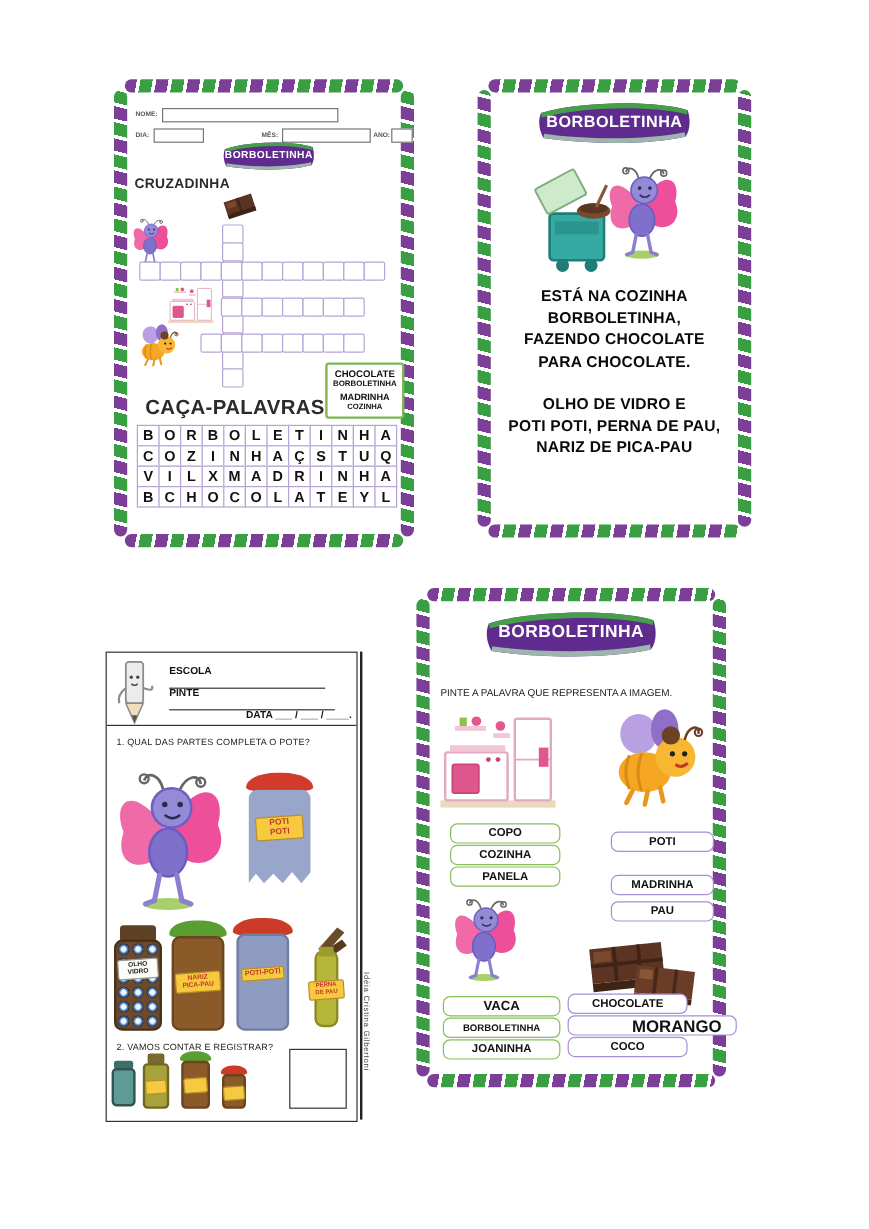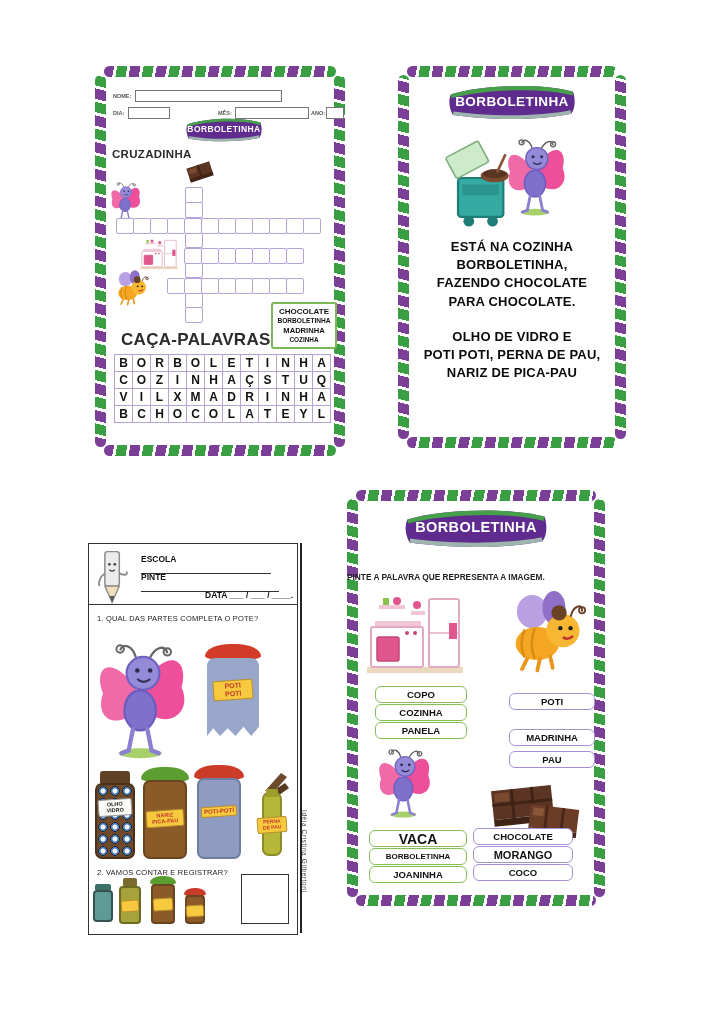--- a/index.html
+++ b/index.html
@@ -466,44 +466,44 @@
 
     <div class="banner" style="left:56px;top:16px;width:146px;height:42px;">
       <svg viewBox="0 0 200 62" preserveAspectRatio="none">
         <path d="M6,20 C55,4 150,2 194,16 C198,30 197,44 191,52 C140,64 60,62 9,54 C3,42 2,30 6,20 Z" fill="#5f2b8e"></path>
         <path d="M6,20 C55,4 150,2 194,16 L193,22 C150,9 60,11 7,26 Z" fill="#46a049"></path>
         <path d="M9,54 C60,62 140,64 191,52 L190,46 C140,57 62,56 10,48 Z" fill="#9eb5ae"></path>
       </svg>
       <span class="banner-text" style="font-size:14.5px;">BORBOLETINHA</span>
     </div>
 
-    <div class="abs" style="left:0;top:82px;font-size:8.3px;font-weight:700;color:#222;">PINTE A PALAVRA QUE REPRESENTA A IMAGEM.</div>
+    <div class="abs" style="left:20px;top:82px;font-size:8.3px;font-weight:400;color:#222;">PINTE A PALAVRA QUE REPRESENTA A IMAGEM.</div>
 
     <svg class="abs" style="left:18px;top:100px;width:100px;height:88px;">
         <use href="#sym-kitchen"></use>
       </svg>
     <div class="wopt g" style="left:28px;top:196px;width:90px;height:15px;font-size:9.5px;">COPO</div>
     <div class="wopt g" style="left:28px;top:214px;width:90px;height:15px;font-size:9.5px;">COZINHA</div>
     <div class="wopt g" style="left:28px;top:232px;width:90px;height:15px;font-size:9.5px;">PANELA</div>
 
     <svg class="abs" style="left:152px;top:100px;width:92px;height:84px;">
         <use href="#sym-bee"></use>
       </svg>
     <div class="wopt p" style="left:162px;top:203px;width:84px;height:15px;font-size:9.5px;">POTI</div>
     <div class="wopt p" style="left:162px;top:221px;width:84px;height:15px;font-size:9.5px;margin-top:40px;">PAU</div>
     <div class="wopt p" style="left:162px;top:239px;width:84px;height:15px;font-size:9.5px;">MADRINHA</div>
 
     <svg class="abs" style="left:28px;top:256px;width:60px;height:72px;">
         <use href="#sym-butterfly"></use>
       </svg>
-    <div class="wopt g" style="left:22px;top:340px;width:96px;height:15px;font-size:14px;">VACA</div>
+    <div class="wopt g" style="left:22px;top:340px;width:96px;height:15px;font-size:11px;">VACA</div>
     <div class="wopt g" style="left:22px;top:358px;width:96px;height:15px;font-size:8px;">BORBOLETINHA</div>
     <div class="wopt g" style="left:22px;top:376px;width:96px;height:15px;font-size:9.5px;">JOANINHA</div>
 
     <svg class="abs" style="left:134px;top:288px;width:108px;height:60px;">
         <use href="#sym-chocolate-bar"></use>
       </svg>
     <div class="wopt p" style="left:126px;top:338px;width:98px;height:15px;font-size:9.5px;">CHOCOLATE</div>
-    <div class="wopt p" style="left:126px;top:356px;width:98px;height:15px;font-size:11px;">MORANGO</div>
+    <div class="wopt p" style="left:126px;top:356px;width:98px;height:15px;font-size:14px;padding-left:41px;">MORANGO</div>
     <div class="wopt p" style="left:126px;top:374px;width:98px;height:15px;font-size:9.5px;">COCO</div>
   </div>
 
 </div>
 
 </body></html>

